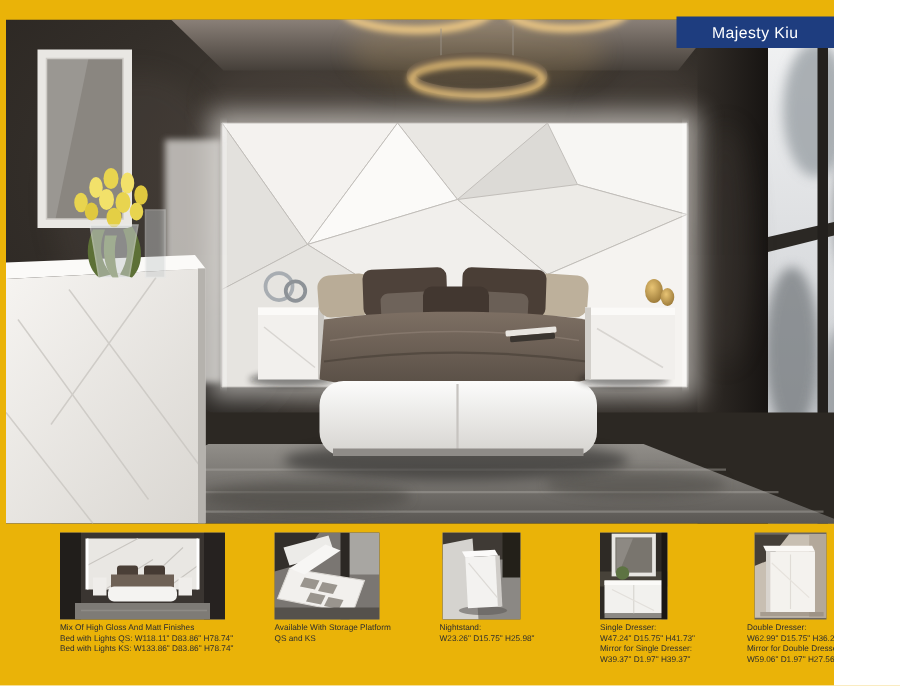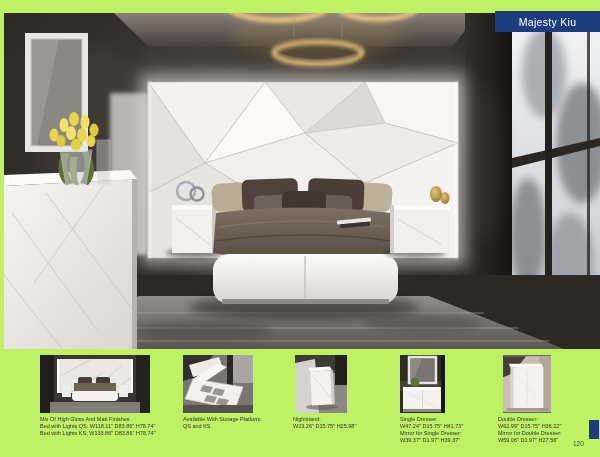--- a/index.html
+++ b/index.html
@@ -1,17 +1,17 @@
 <!DOCTYPE html>
 <html><head>
 <meta charset="utf-8">
 <style>
   html,body{margin:0;padding:0;background:#ffffff;}
   #page{
-    position:relative;width:600px;height:457px;background:#bef264;overflow:hidden;
+    position:relative;width:556px;height:457px;background:#eab308;overflow:hidden;
     font-family:"Liberation Sans", sans-serif;
   }
   #hero{position:absolute;left:4px;top:13px;width:596px;height:336px;display:block;}
   #banner{
     position:absolute;top:11px;right:0;width:105px;height:21px;background:#1e3d7f;
     color:#ffffff;font-size:10.5px;display:flex;align-items:center;justify-content:center;
     letter-spacing:.3px;
   }
   .thumb{position:absolute;top:355px;height:58px;overflow:hidden;background:#6b6762;}
   .thumb svg{display:block;width:100%;height:100%;}

